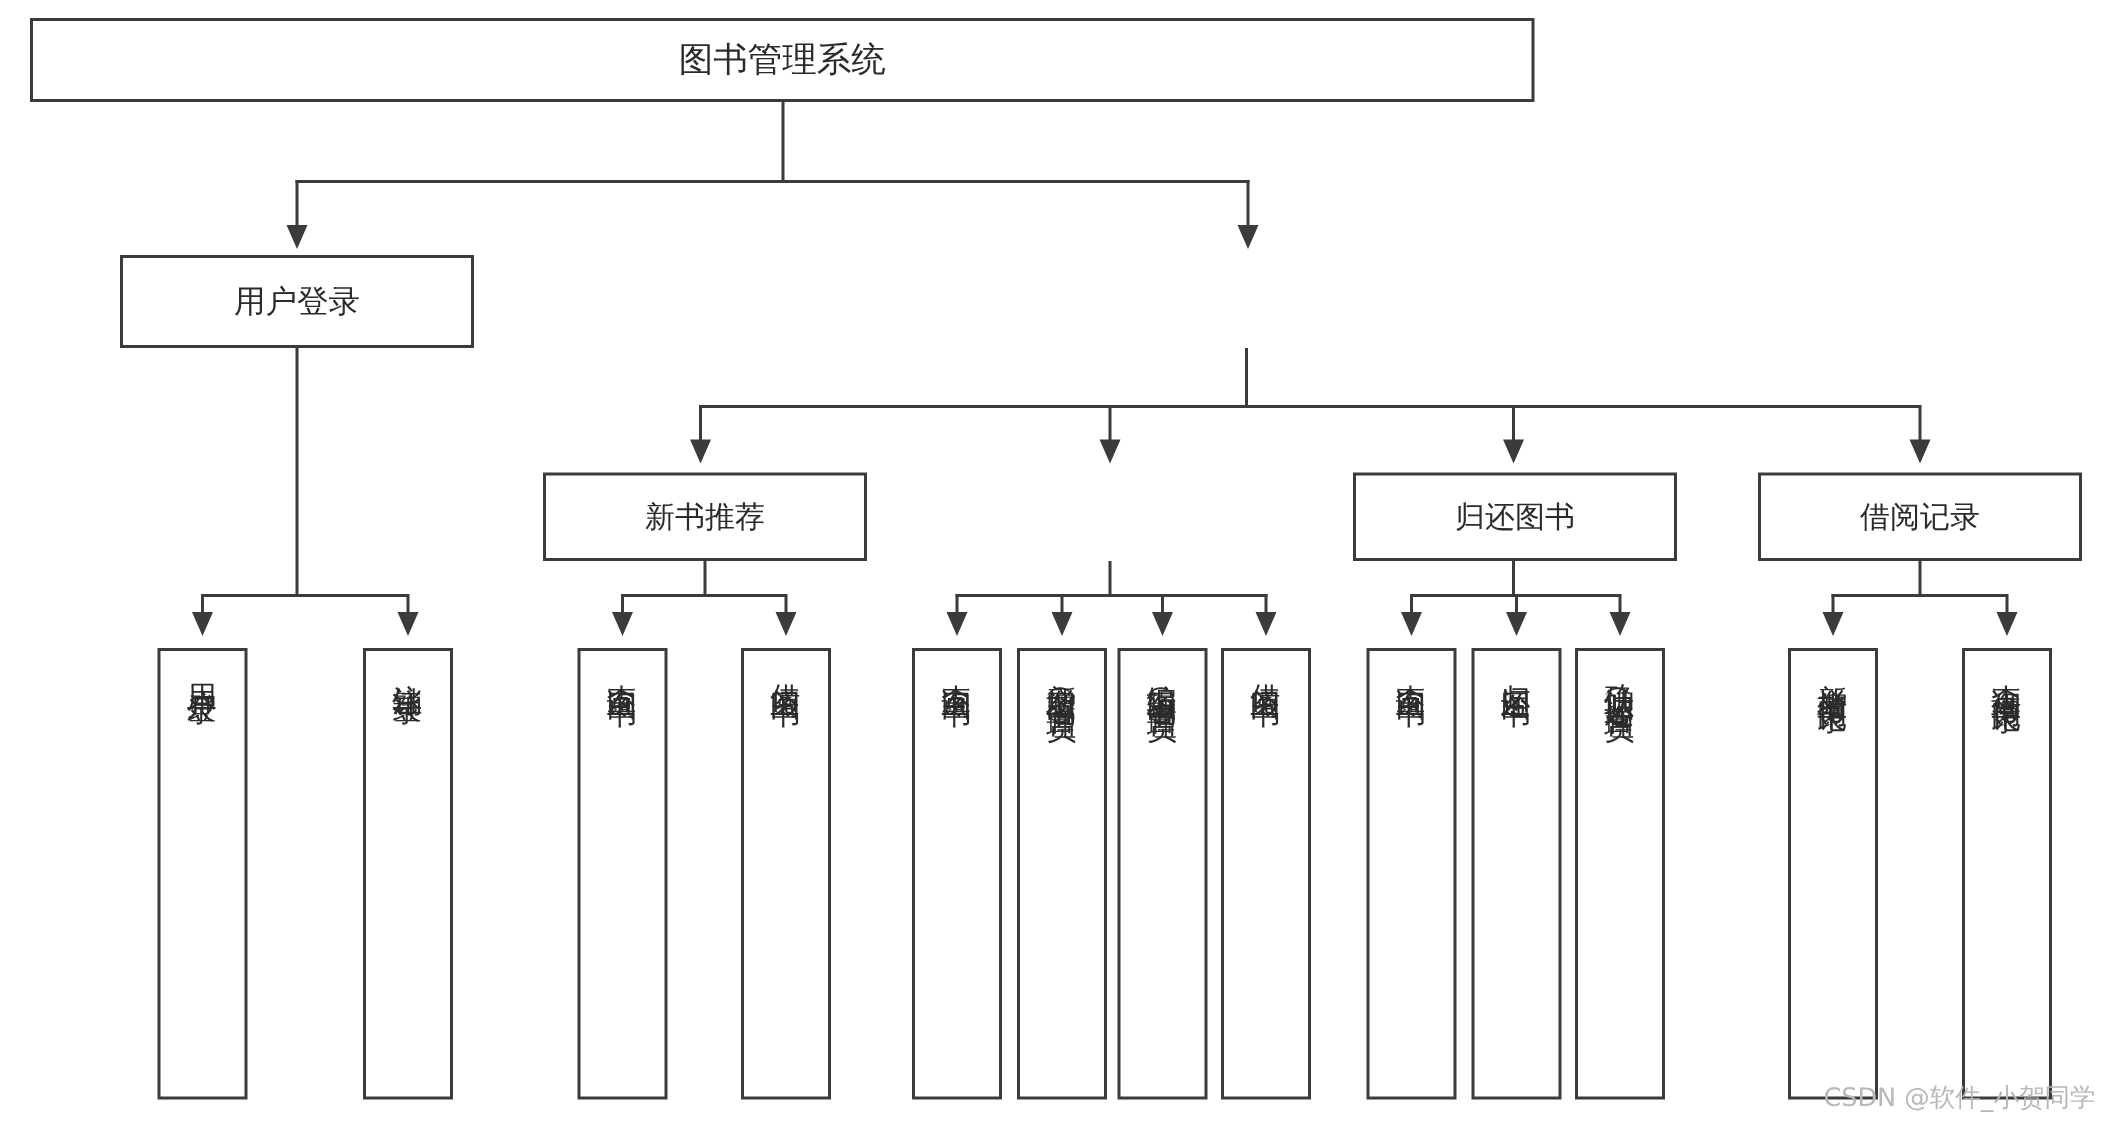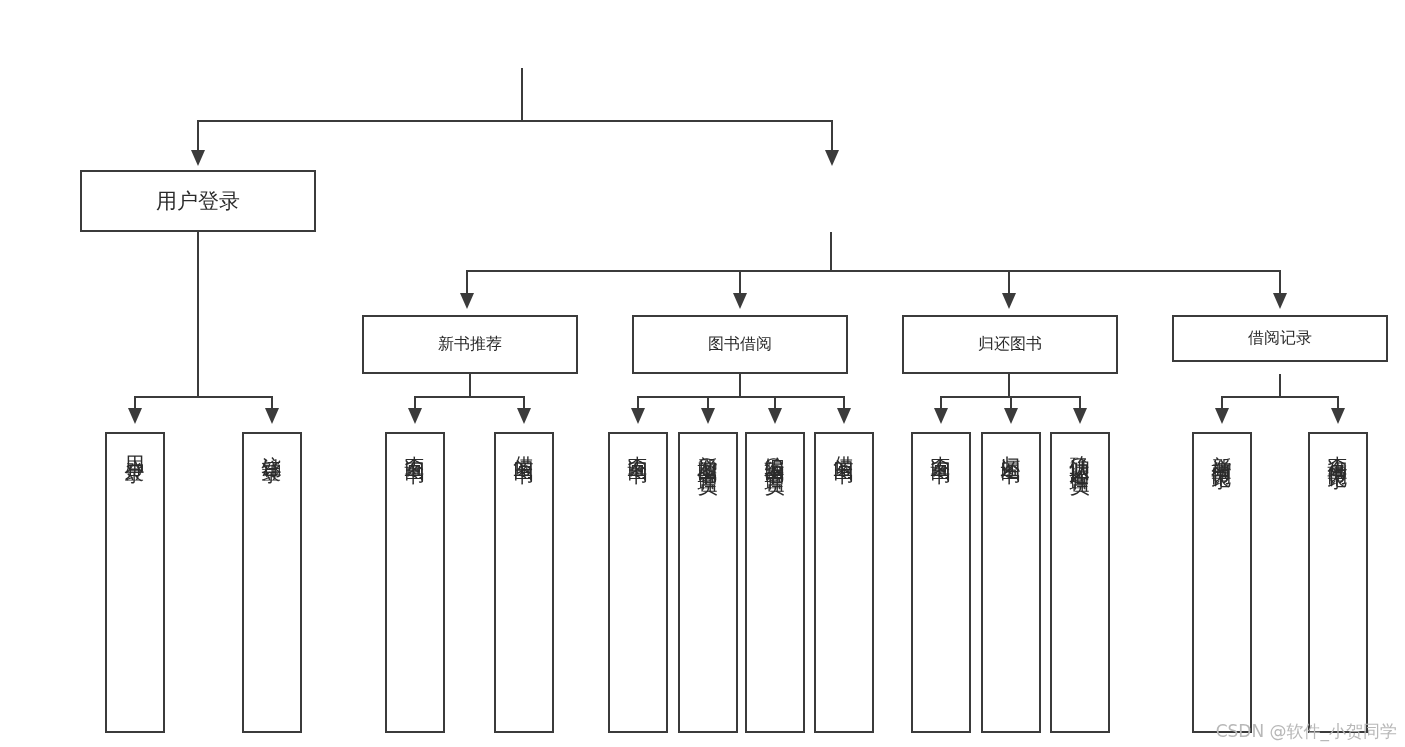--- a/index.html
+++ b/index.html
@@ -29,21 +29,21 @@
     text-align: center;
     line-height: 1.15;
   }
   .node.root {
     font-size: 23px;
   }
   .node.lvl1 {
     font-size: 21px;
   }
   .node.lvl2 {
-    font-size: 16px;
+    font-size: 20px;
     justify-content: center;
   }
   
   .node.leaf {
     font-size: 20px;
     padding: 6px 0;
     align-items: flex-start;
     justify-content: center;
   }
   .node.leaf .vtext {
@@ -80,20 +80,23 @@
     color: #b8b8b8;
     white-space: nowrap;
     pointer-events: none;
   }
 </style>
 </head>
 <body>
 
 <div id="canvas">
 
+  <div class="node root" style="left:20px; top:12px; width:1003px; height:56px;">
+    <span>图书管理系统</span>
+  </div>
 
   <div class="ln v" style="left:521px; top:68px; height:52px;"></div>
 
   <div class="ln h" style="left:197px; top:120px; width:636px;"></div>
 
   <div class="ln v" style="left:197px; top:120px; height:32px;"></div>
   <div class="arrow" style="left:191px; top:150px;"></div>
   <div class="ln v" style="left:831px; top:120px; height:32px;"></div>
   <div class="arrow" style="left:825px; top:150px;"></div>
 
@@ -116,27 +119,24 @@
   <div class="ln v" style="left:739px; top:270px; height:26px;"></div>
   <div class="arrow" style="left:733px; top:293px;"></div>
   <div class="ln v" style="left:1008px; top:270px; height:26px;"></div>
   <div class="arrow" style="left:1002px; top:293px;"></div>
   <div class="ln v" style="left:1279px; top:270px; height:26px;"></div>
   <div class="arrow" style="left:1273px; top:293px;"></div>
 
   <div class="node lvl2" style="left:362px; top:315px; width:216px; height:59px;">
     <span>新书推荐</span>
   </div>
-  <div class="node lvl2" style="left:632px; top:315px; width:216px; height:59px;">
-    <span>图书借阅</span>
-  </div>
   <div class="node lvl2" style="left:902px; top:315px; width:216px; height:59px;">
     <span>归还图书</span>
   </div>
-  <div class="node lvl2" style="left:1172px; top:315px; width:216px; height:47px;">
+  <div class="node lvl2" style="left:1172px; top:315px; width:216px; height:59px;">
     <span>借阅记录</span>
   </div>
 
   <div class="ln v" style="left:469px; top:374px; height:22px;"></div>
   <div class="ln h" style="left:414px; top:396px; width:110px;"></div>
   <div class="ln v" style="left:414px; top:396px; height:16px;"></div>
   <div class="arrow" style="left:408px; top:408px;"></div>
   <div class="ln v" style="left:523px; top:396px; height:16px;"></div>
   <div class="arrow" style="left:517px; top:408px;"></div>
 

